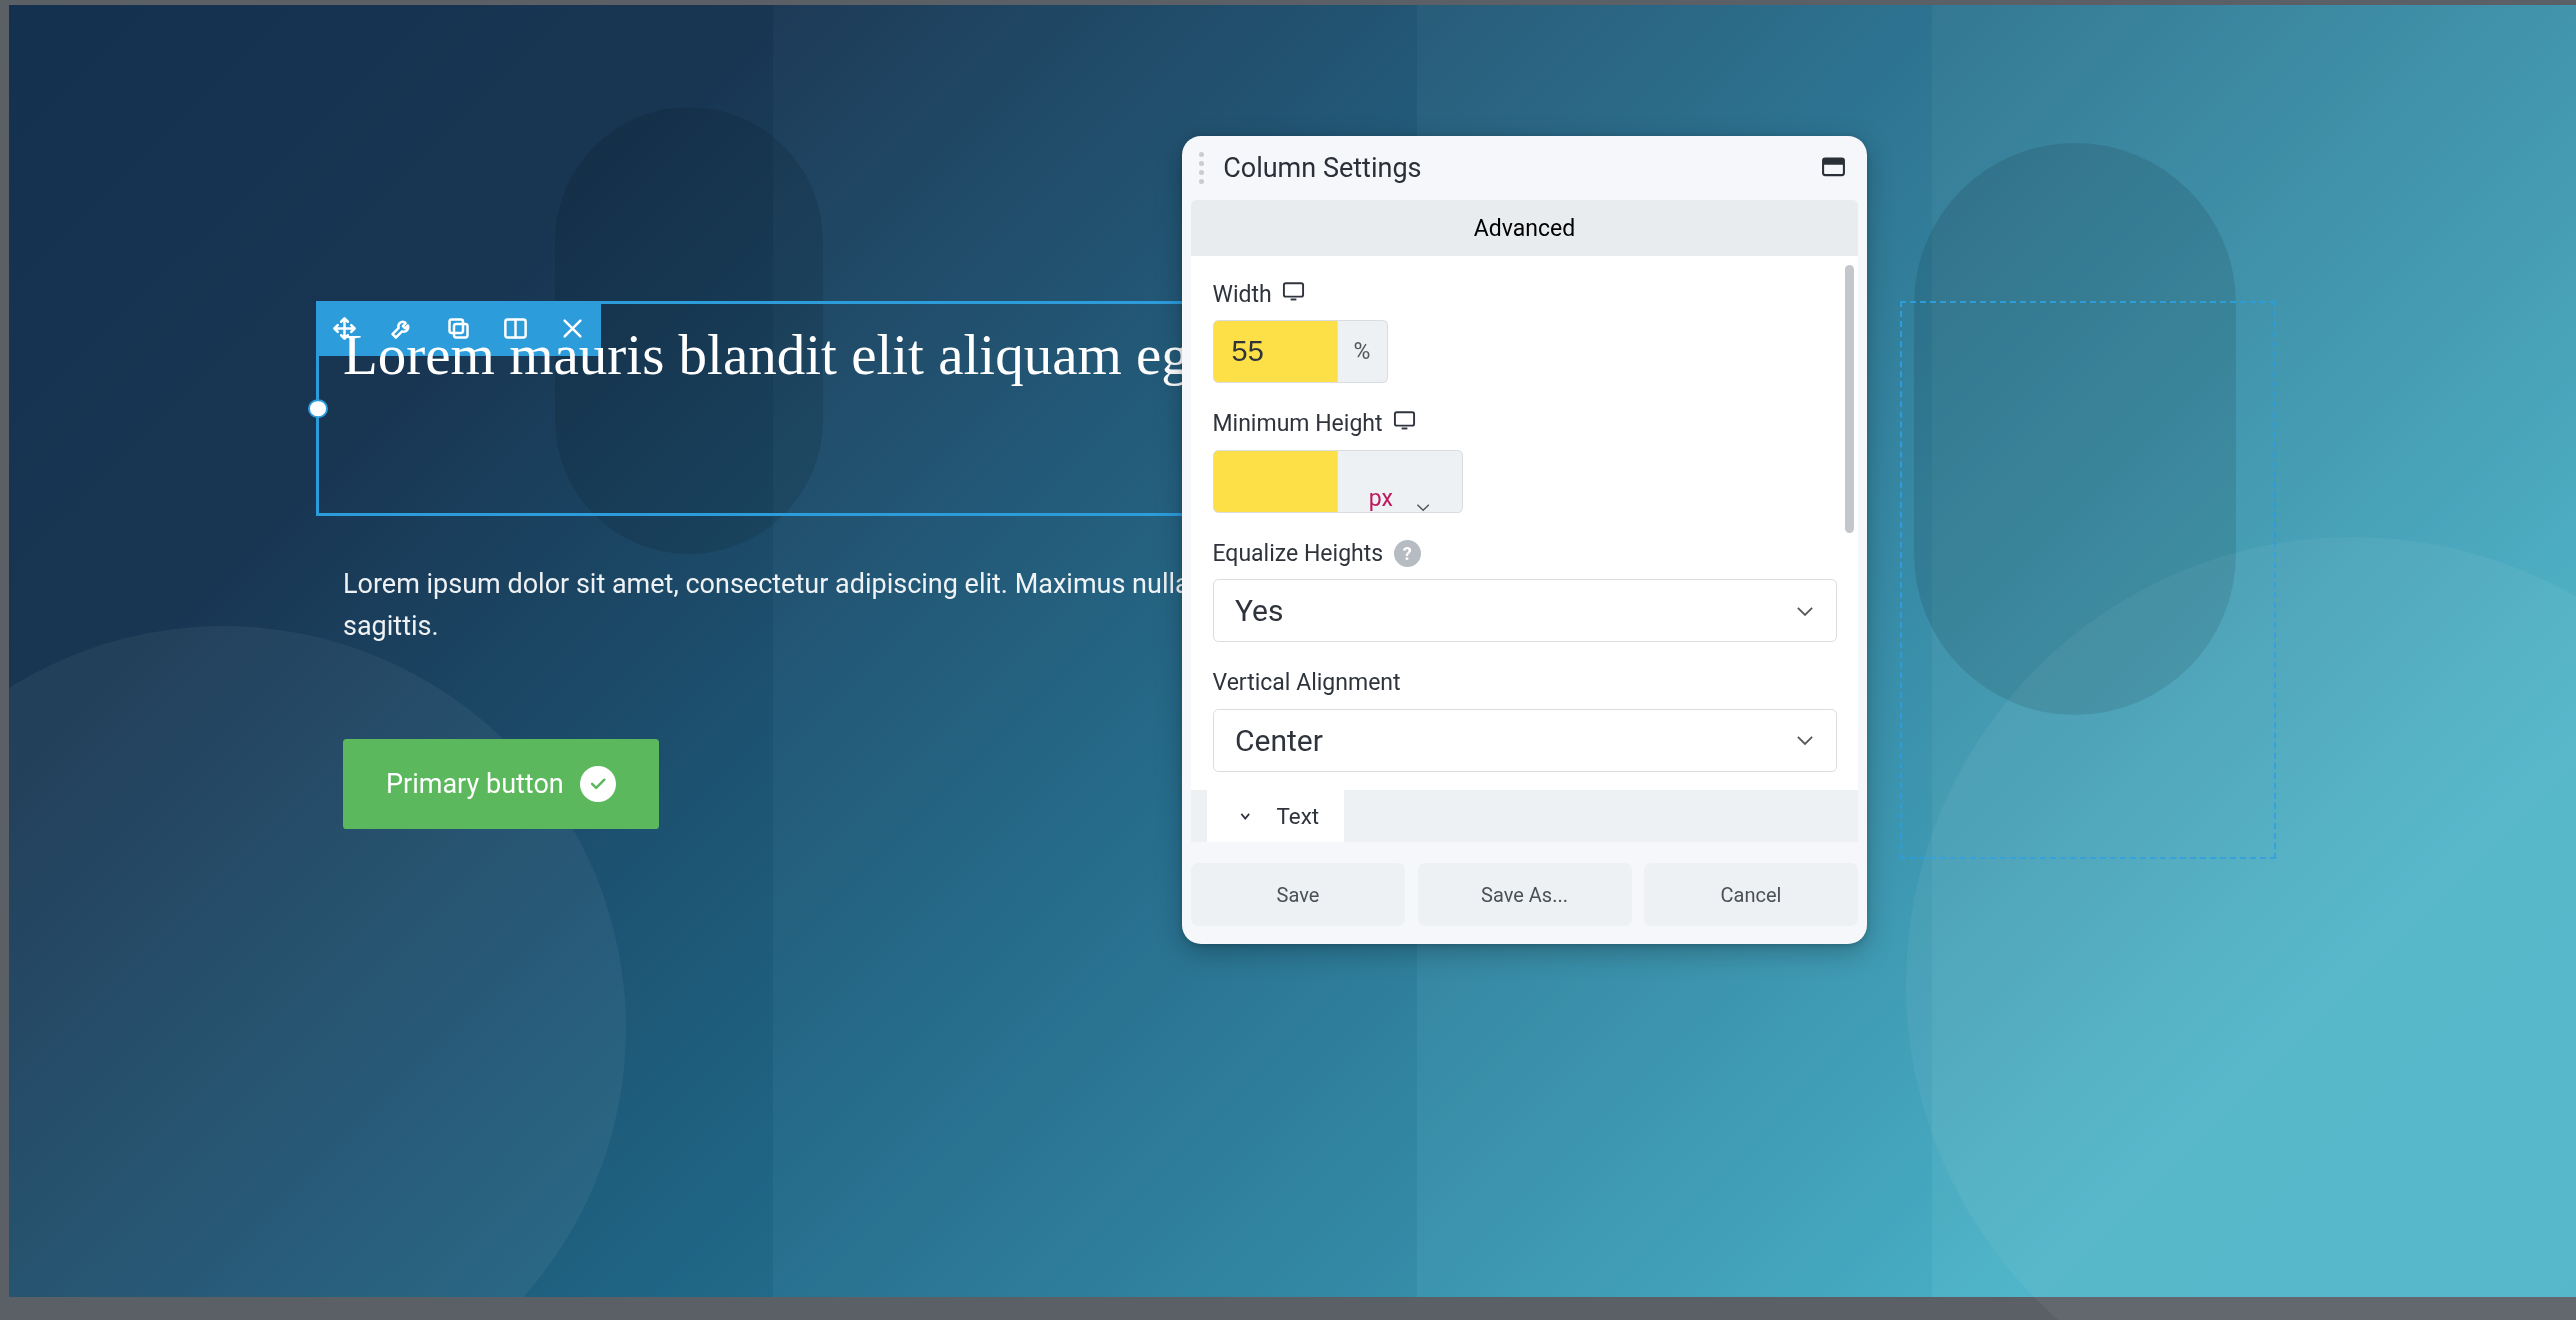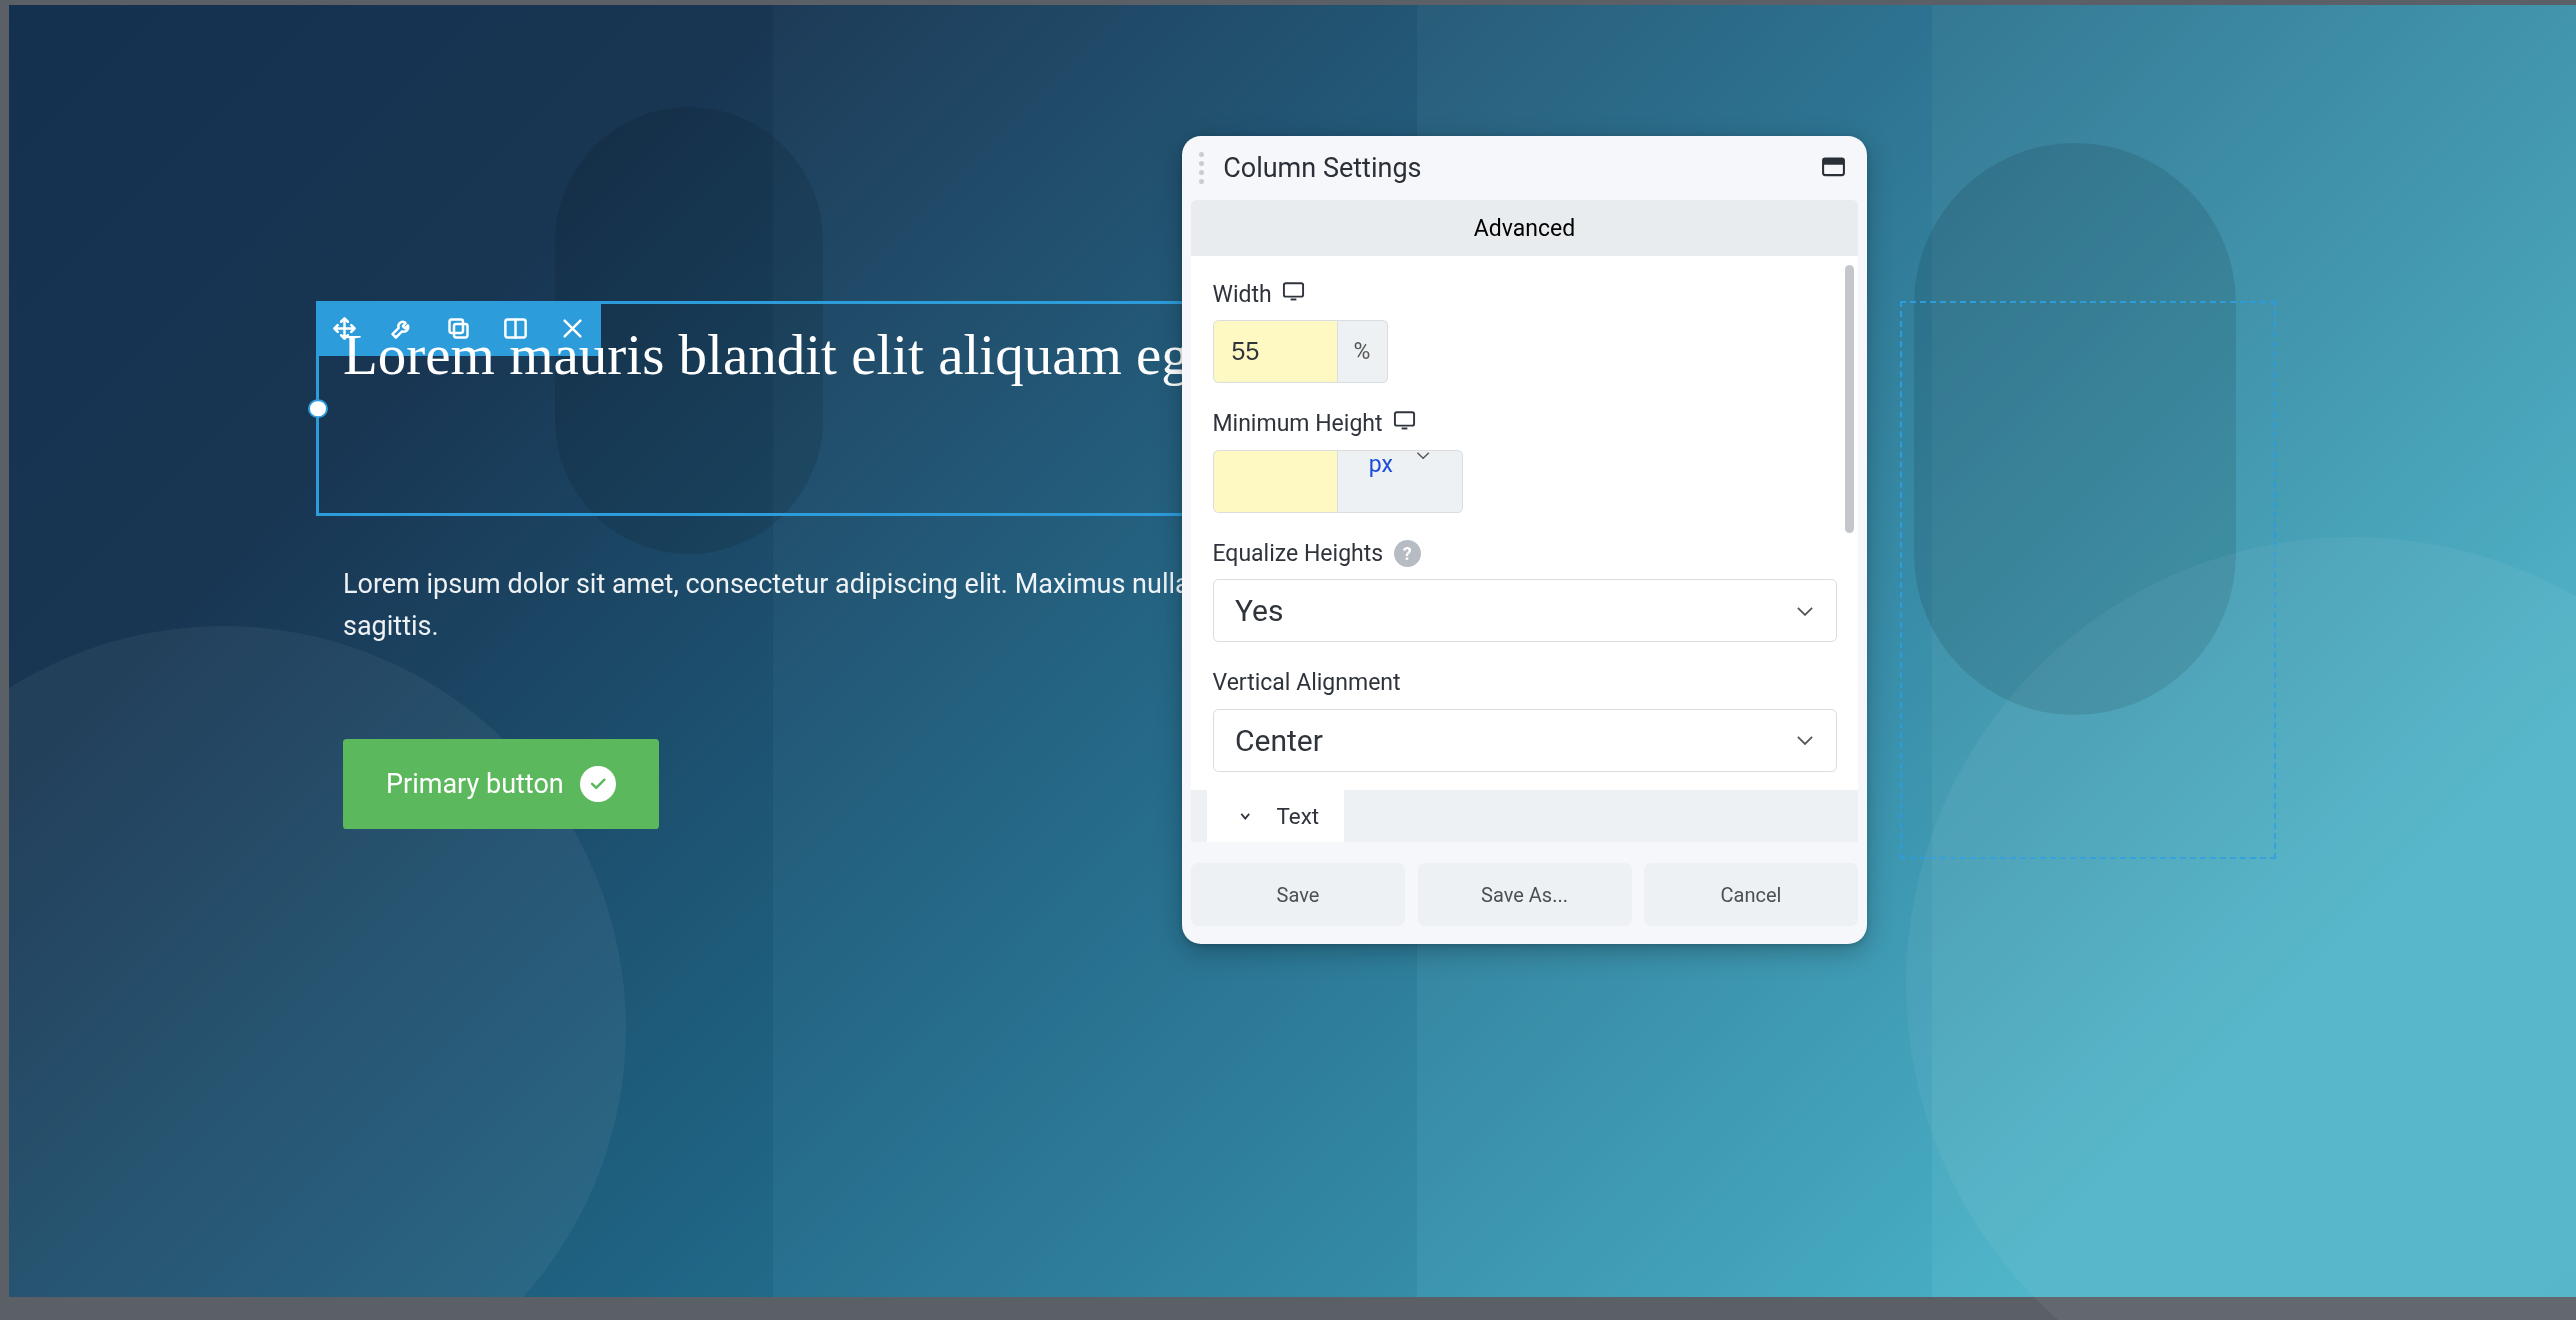--- a/index.html
+++ b/index.html
@@ -205,24 +205,24 @@
     font-size: 23px;
     margin-bottom: 12.5px;
   }
   .field-label svg { width:23px; height:19.7px; fill:none; stroke:#2f343c; stroke-width:2; }
   .row { display:flex; gap:0; margin-bottom: 27px; }
   .num-input {
     width: 125px;
     height: 63px;
     border: 0.9px solid #d9dde1;
     border-radius: 5.4px 0 0 5.4px;
-    font-size: 25px;
+    font-size: 29px;
     padding: 0 18px;
     color:#2f343c;
-    background:#fef9c3;
+    background:#fde047;
   }
   .unit-box {
     width: 50px;
     height: 63px;
     background:#edf1f3;
     border: 0.9px solid #d9dde1;
     border-left:none;
     border-radius: 0 5.4px 5.4px 0;
     display:flex;
     align-items:center;
@@ -231,25 +231,25 @@
     color:#555;
   }
   .unit-select {
     width: 125px;
     height: 63px;
     background:#edf1f3;
     border: 0.9px solid #d9dde1;
     border-left:none;
     border-radius: 0 5.4px 5.4px 0;
     display:flex;
-    align-items:flex-start;
+    align-items:flex-end;
     justify-content:center;
     gap:23px;
     font-size: 23px;
-    color:#1d4ed8;
+    color:#be185d;
     cursor:pointer;
   }
   .unit-select svg { width:14.3px; height:9px; stroke:#555; fill:none; stroke-width:2; }
 
   .help-dot {
     width:27px; height:27px; border-radius:50%;
     background:#b7bcc3;
     color:#fff;
     display:flex; align-items:center; justify-content:center;
     font-size:18px;

